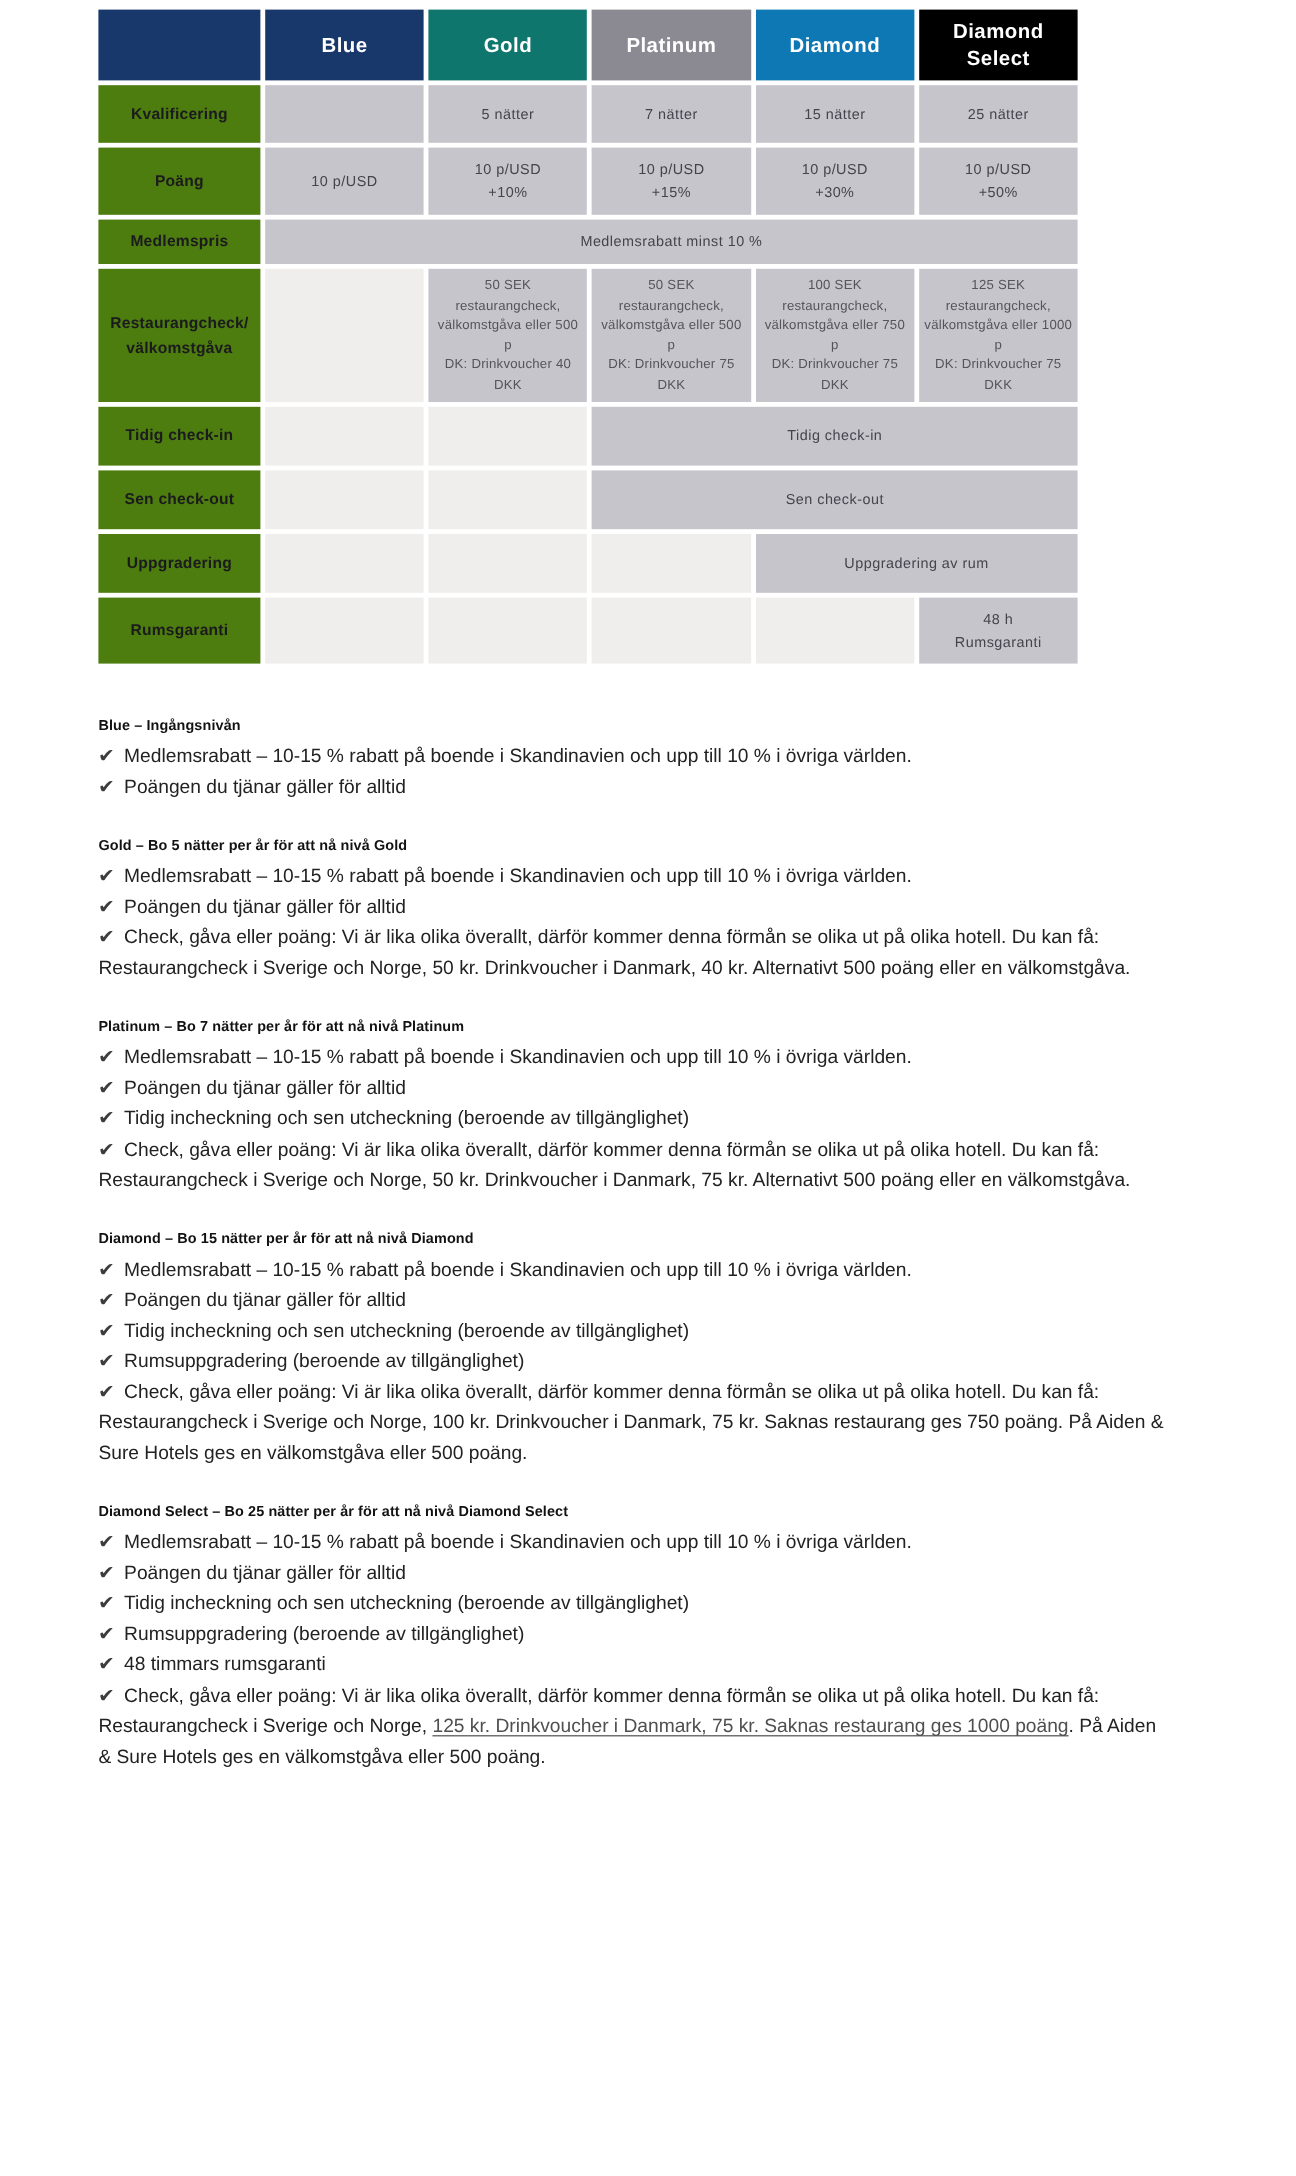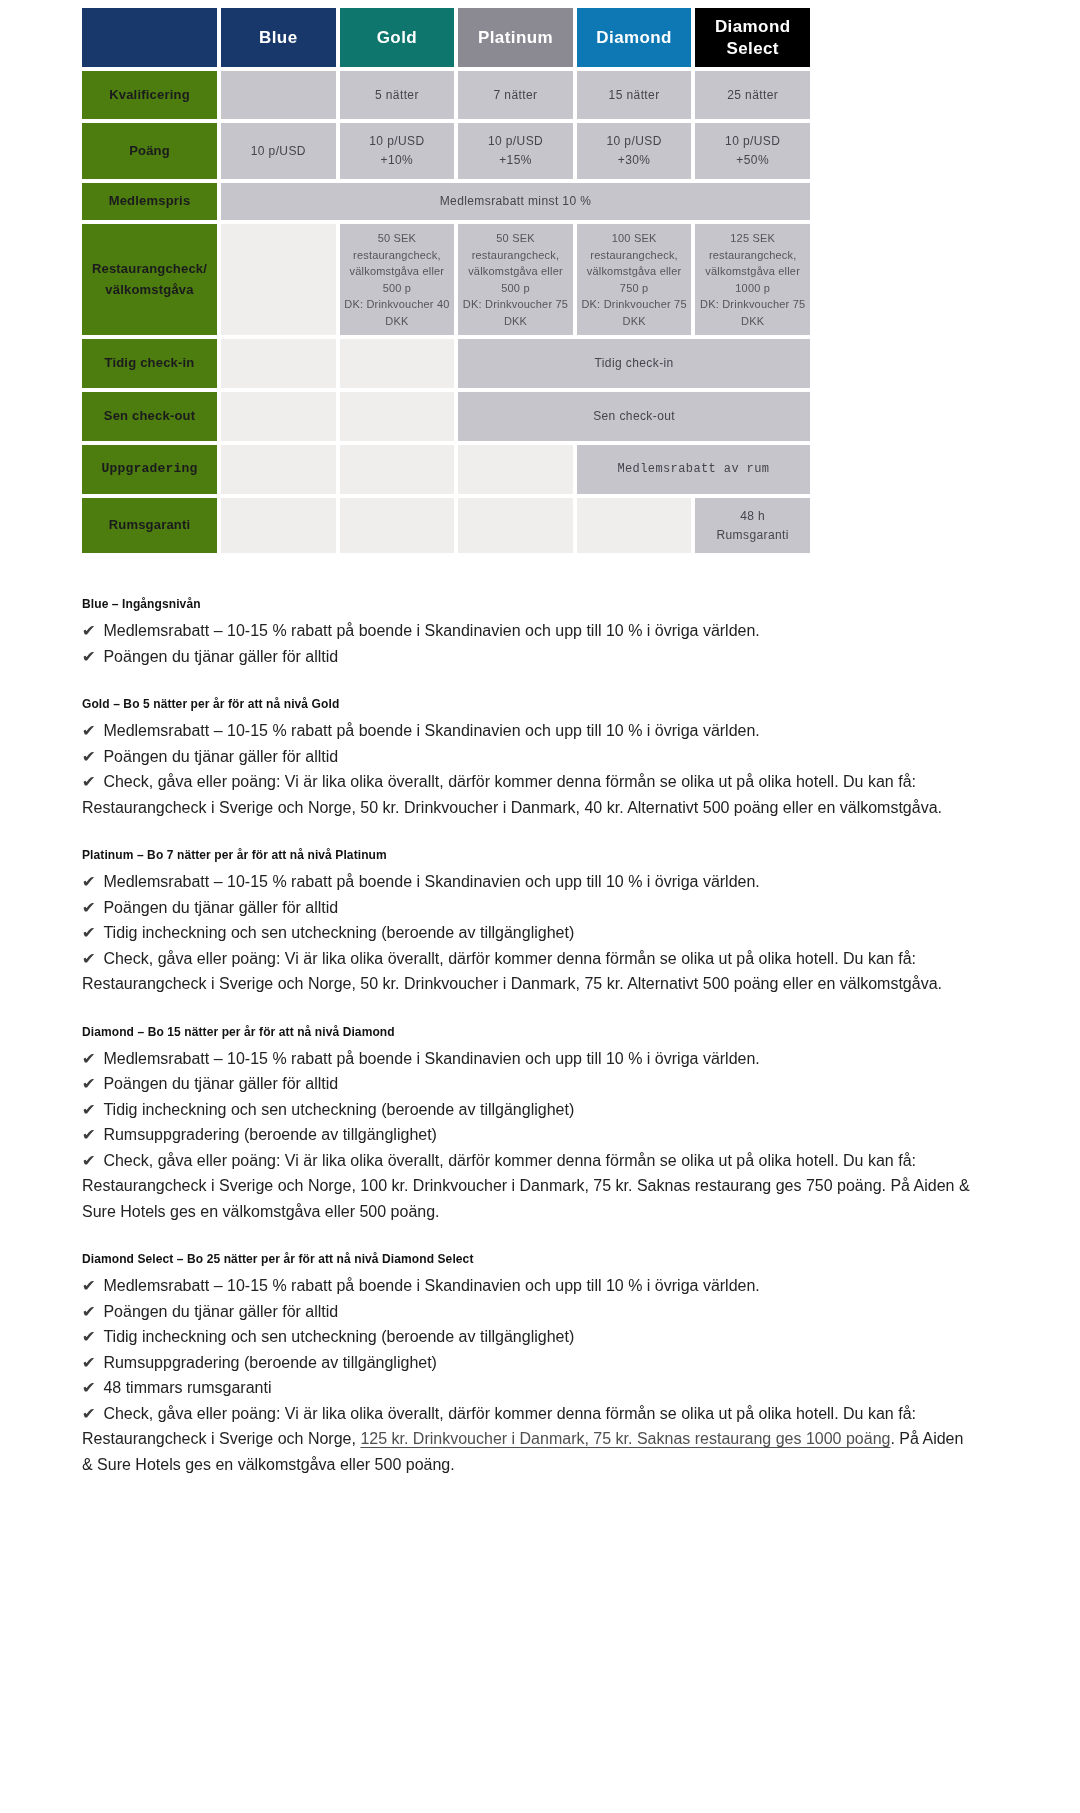--- a/index.html
+++ b/index.html
@@ -1,21 +1,21 @@
 <!DOCTYPE html>
 <html lang="sv"><head>
 <meta charset="utf-8">
 <title>Medlemsnivåer</title>
 <style>
   html,body{margin:0;padding:0;background:#ffffff;}
   body{width:1080px;font-family:"Liberation Sans", sans-serif;-webkit-font-smoothing:antialiased;}
   .wrap{padding:8px 0 46px 82px;}
 
   
-  .tier-table{width:728px;}
+  .tier-table{width:816px;}
   .t-row{display:grid;grid-template-columns:135px repeat(5,1fr);gap:4px;margin-bottom:4px;}
   .hdr{min-height:59px;}
   .hcell{display:flex;align-items:center;justify-content:center;color:#ffffff;
          font-size:17px;font-weight:600;letter-spacing:.4px;text-align:center;line-height:1.25;padding:2px 6px;}
   .rlabel{background:#4d7c0f;color:#1b1b1d;font-weight:bold;font-size:13px;display:flex;
           align-items:center;justify-content:center;text-align:center;white-space:pre-line;
           letter-spacing:.2px;line-height:1.55;padding:2px 4px;}
   .cell{display:flex;align-items:center;justify-content:center;text-align:center;white-space:pre-line;
         font-size:12px;color:#45444c;letter-spacing:.4px;line-height:1.55;padding:4px 3px;}
   .cell.filled{background:#c7c5cc;}
@@ -87,26 +87,26 @@
         <div class="cell empty"></div>
         <div class="cell empty"></div>
         <div class="cell filled" style="grid-column: span 3;">Tidig check-in</div>
       </div>
       <div class="t-row" style="min-height: 49px;">
         <div class="rlabel">Sen check-out</div>
         <div class="cell empty"></div>
         <div class="cell empty"></div>
         <div class="cell filled" style="grid-column: span 3;">Sen check-out</div>
       </div>
-      <div class="t-row" style="min-height: 49px; font-family: Liberation Mono, monospace;">
+      <div class="t-row" style="min-height: 49px;">
         <div class="rlabel">Uppgradering</div>
         <div class="cell empty"></div>
         <div class="cell empty"></div>
         <div class="cell empty"></div>
-        <div class="cell filled" style="grid-column: span 2;">Medlemsrabatt av rum</div>
+        <div class="cell filled" style="grid-column: span 2;">Uppgradering av rum</div>
       </div>
       <div class="t-row" style="min-height: 55px;">
         <div class="rlabel">Rumsgaranti</div>
         <div class="cell empty"></div>
         <div class="cell empty"></div>
         <div class="cell empty"></div>
         <div class="cell empty"></div>
         <div class="cell filled">48 h
 Rumsgaranti</div>
       </div>

